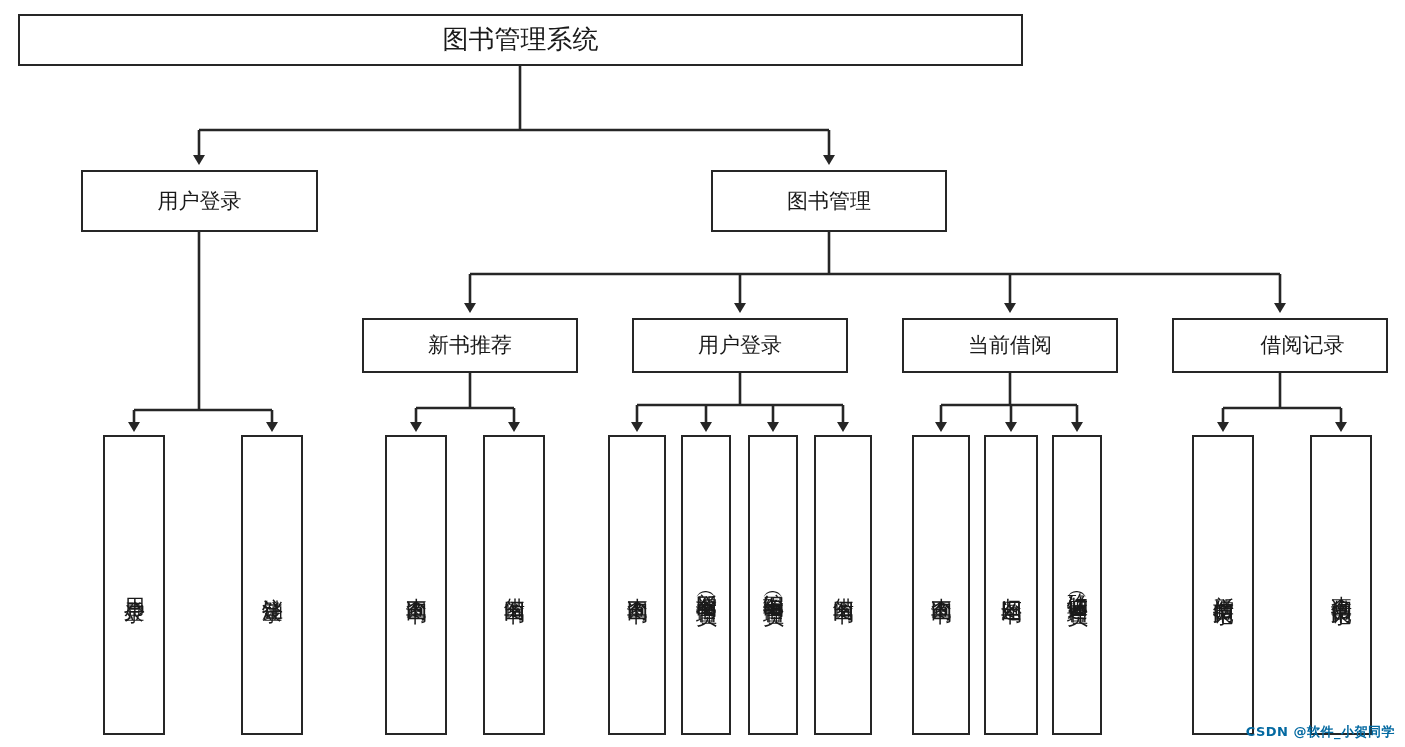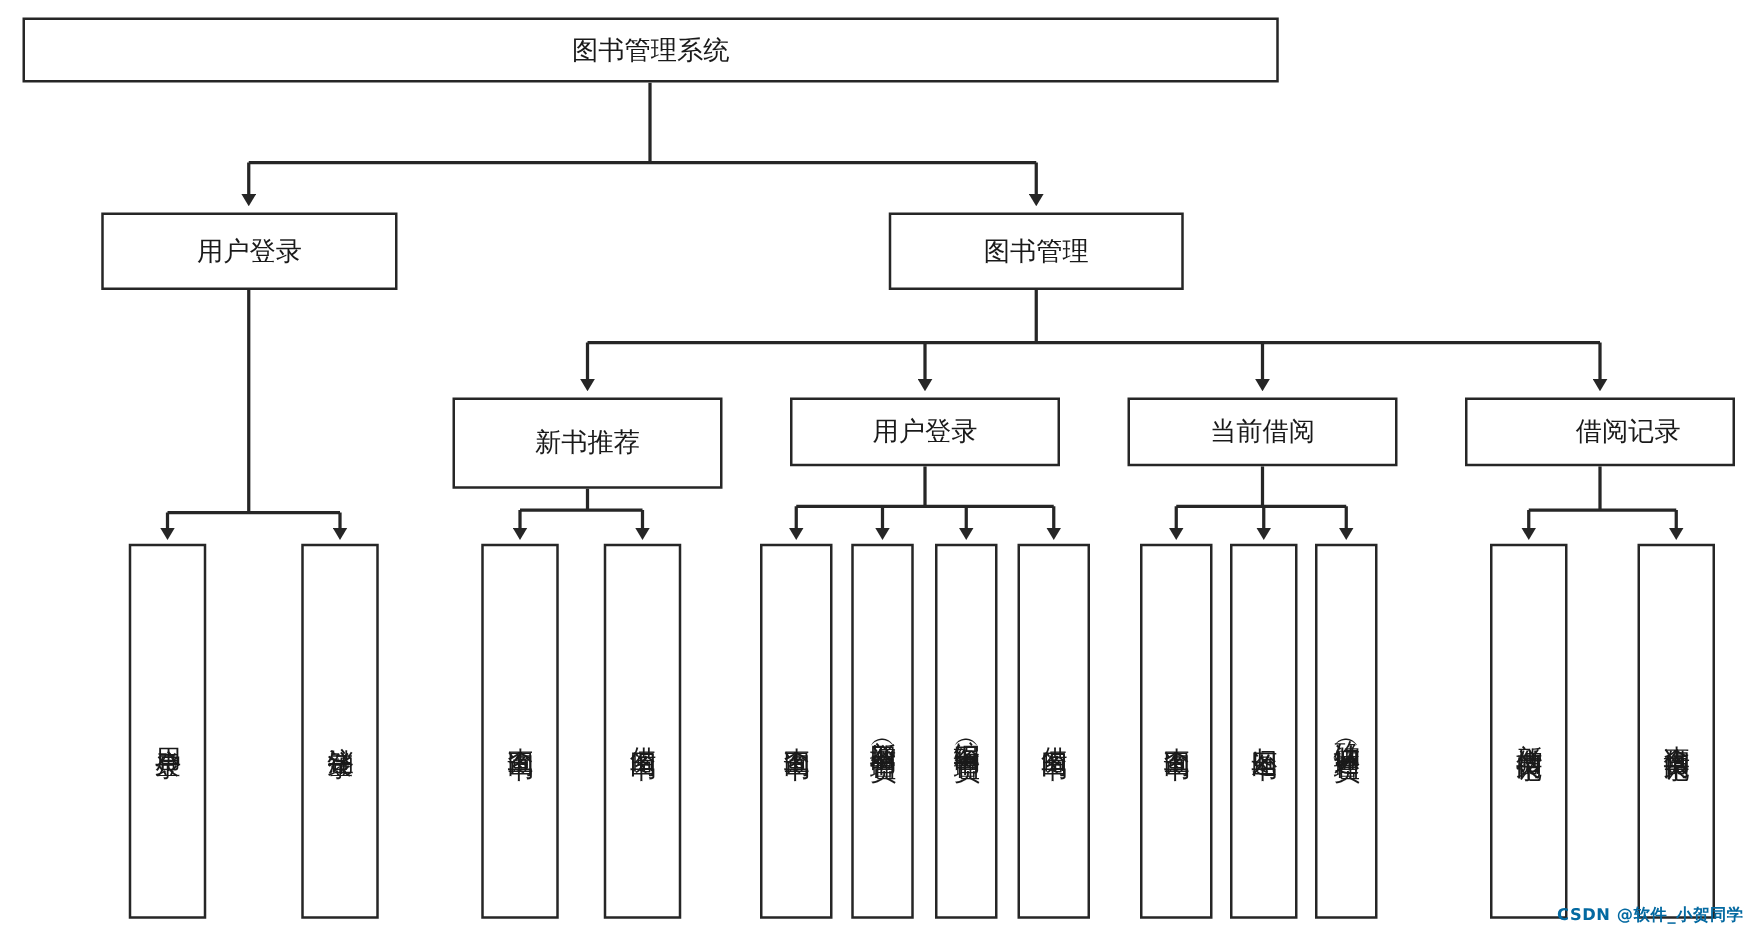--- a/index.html
+++ b/index.html
@@ -36,21 +36,21 @@
     justify-content: center;
     color: #1a1a1a;
     text-align: center;
     line-height: 1.15;
   }
   .node.h {
     
     font-size: 21px;
   }
   .node.root {
-    font-size: 21px;
+    font-size: 26px;
   }
   .node.v {
     
     font-size: 21px;
     align-items: center;
     justify-content: center;
   }
   .vtext {
     writing-mode: vertical-rl;
     text-orientation: upright;
@@ -135,21 +135,21 @@
     <span class="htext">图书管理系统</span>
   </div>
 
   <div class="node h" id="node-l2-0" style="left: 81px; top: 170px; width: 237px; height: 62px;">
     <span class="htext">用户登录</span>
   </div>
   <div class="node h" id="node-l2-1" style="left: 711px; top: 170px; width: 236px; height: 62px;">
     <span class="htext">图书管理</span>
   </div>
 
-  <div class="node h" id="node-l3-0" style="left: 362px; top: 318px; width: 216px; height: 73px; text-align: right;">
+  <div class="node h" id="node-l3-0" style="left: 362px; top: 318px; width: 216px; height: 55px; text-align: right;">
     <span class="htext">新书推荐</span>
   </div>
   <div class="node h" id="node-l3-1" style="left: 632px; top: 318px; width: 216px; height: 55px;">
     <span class="htext">用户登录</span>
   </div>
   <div class="node h" id="node-l3-2" style="left: 902px; top: 318px; width: 216px; height: 55px;">
     <span class="htext">当前借阅</span>
   </div>
   <div class="node h" id="node-l3-3" style="left: 1172px; top: 318px; width: 216px; height: 55px; padding-left: 45px;">
     <span class="htext">借阅记录</span>

